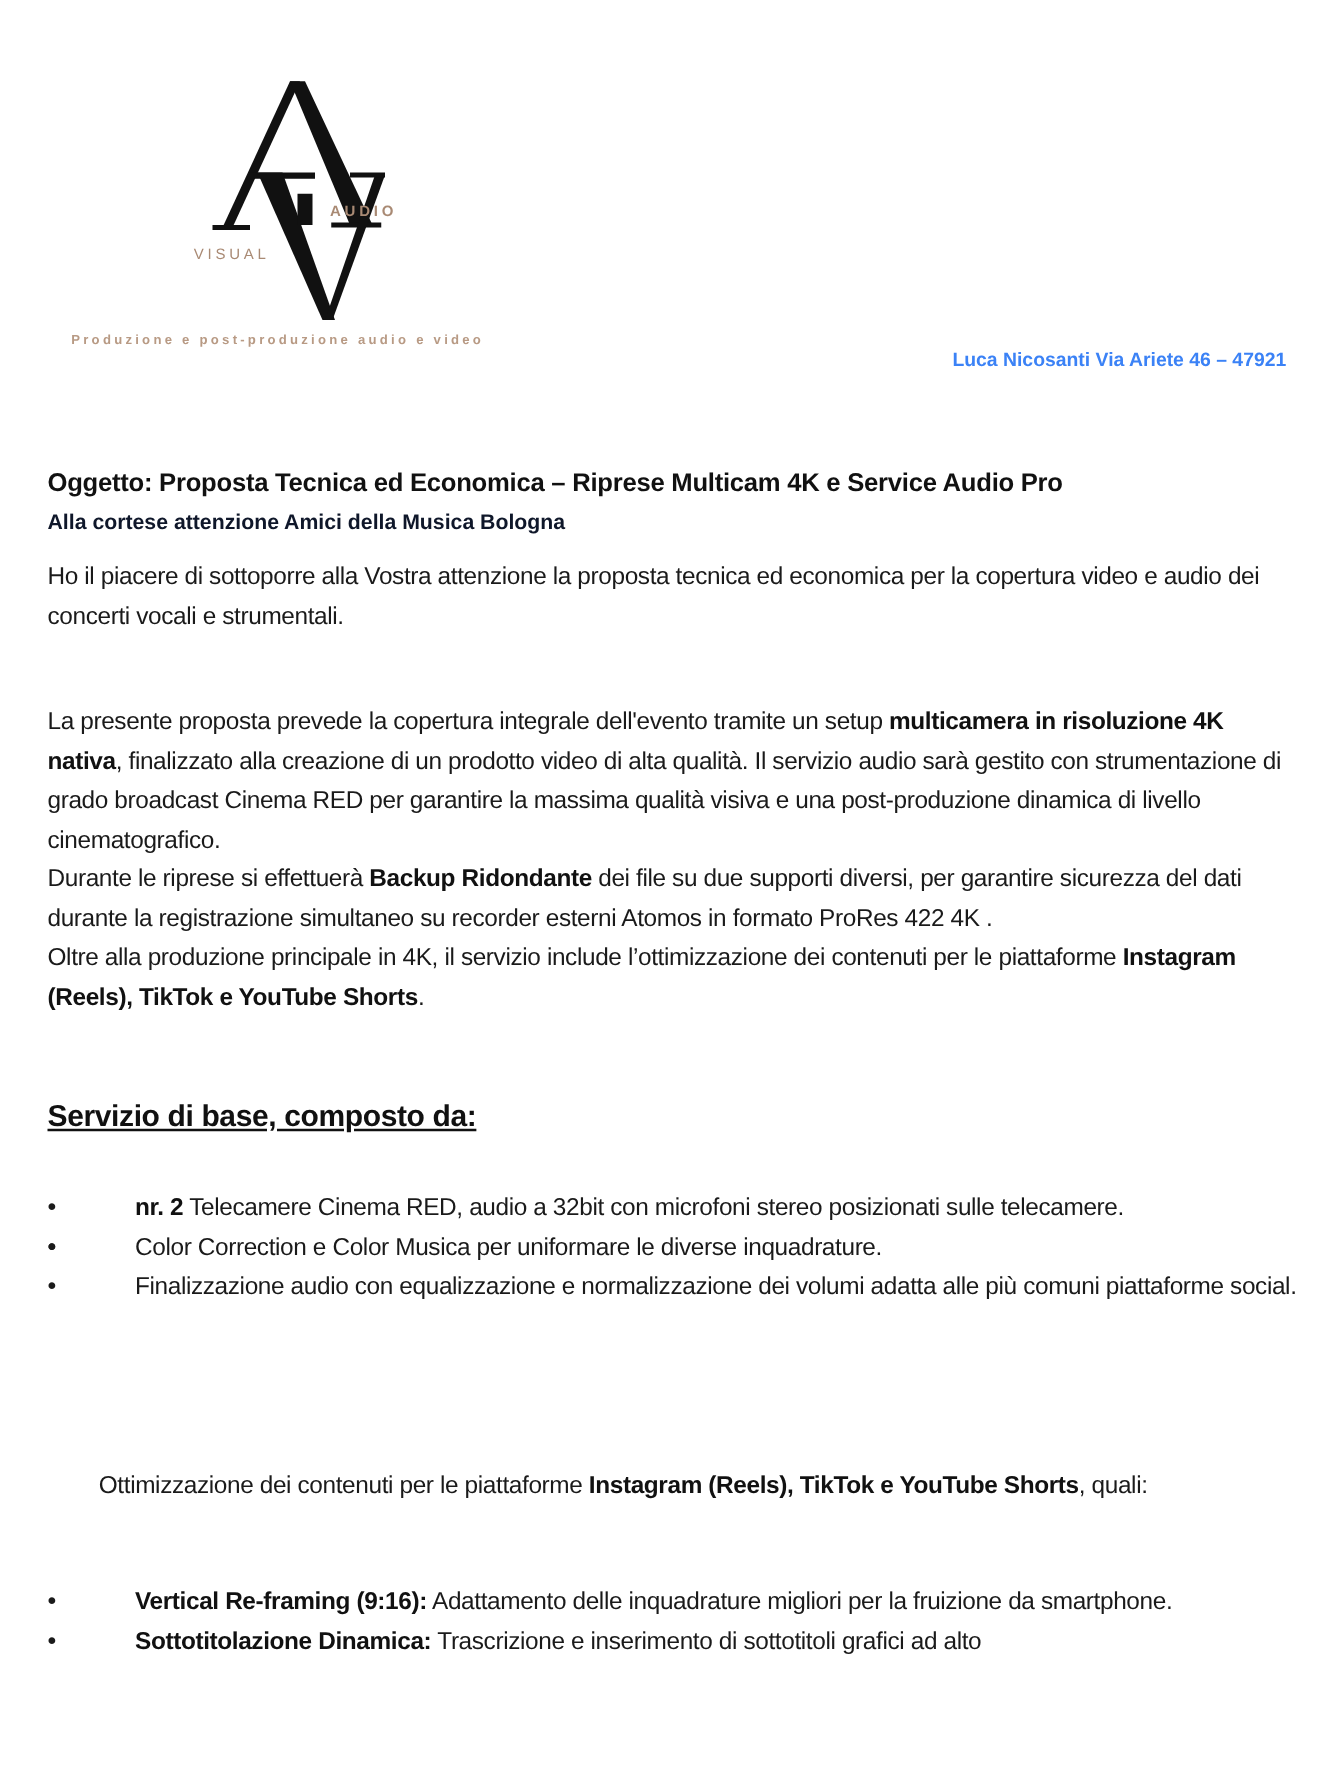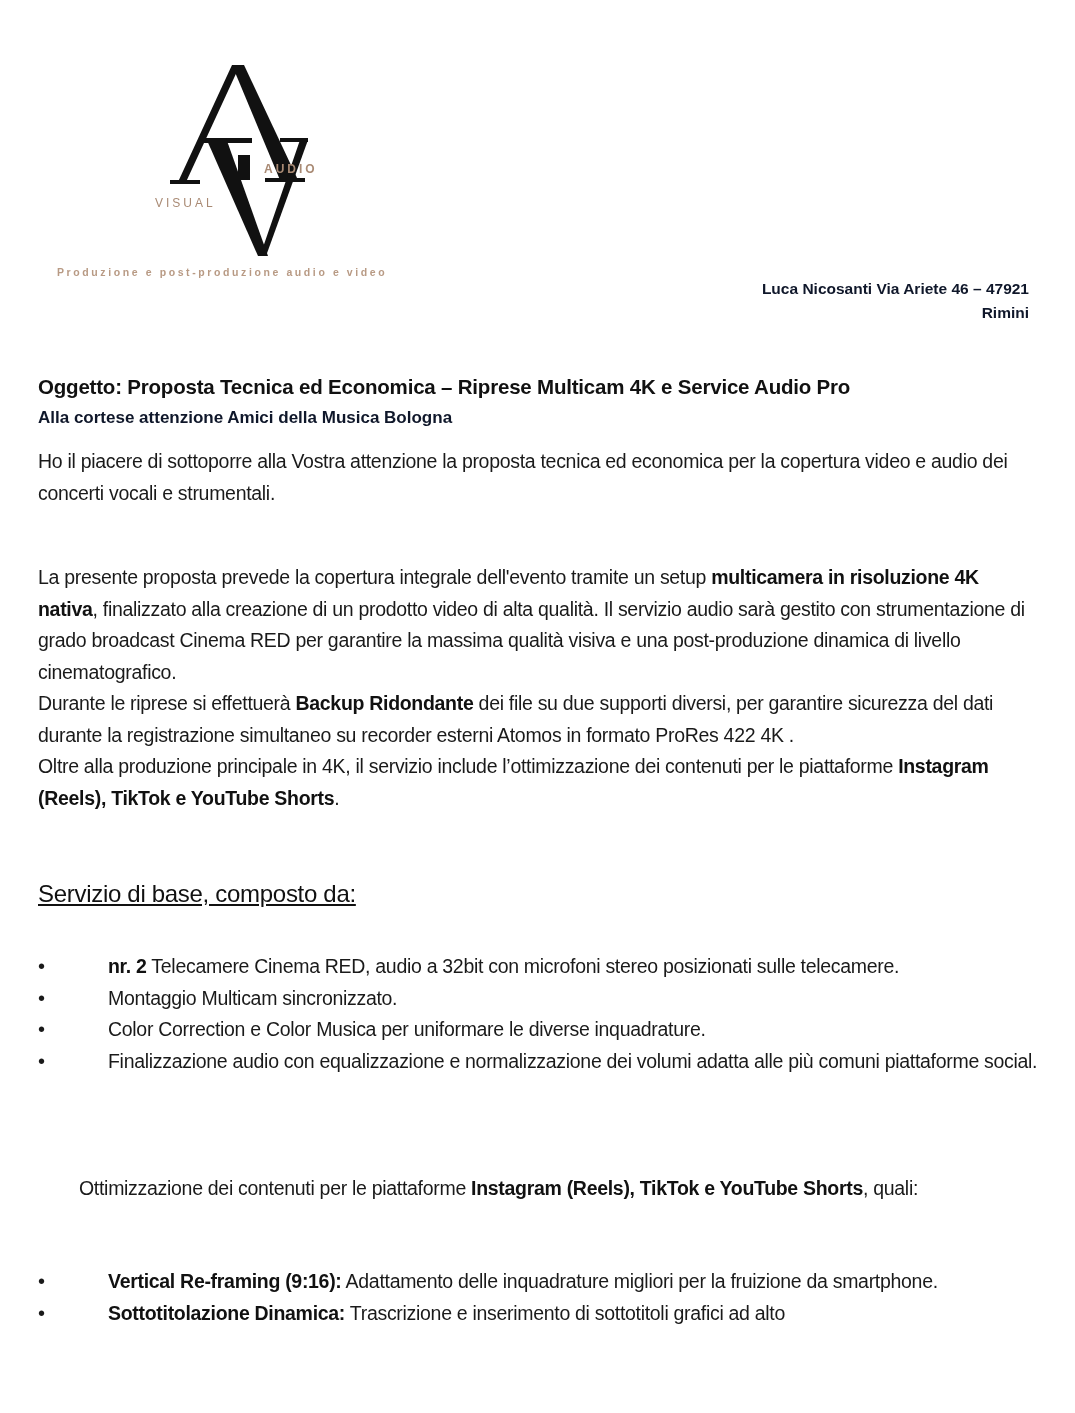--- a/index.html
+++ b/index.html
@@ -16,39 +16,39 @@
   }
   .logo-visual {
     position: absolute; left: 155px; top: 196px; font-size: 12px; letter-spacing: 3px;
     color: #a98a74; font-weight: normal;
   }
   .tagline {
     position: absolute; left: 57px; top: 266px; font-size: 10.5px; letter-spacing: 2.6px;
     color: #b89a84; font-weight: bold;
   }
   .sender {
-    position: absolute; right: 46px; top: 277px; text-align: right;
-    font-size: 15.5px; font-weight: bold; line-height: 24px; color: #0f172a;
+    position: absolute; right: 46px; top: 277px; text-align: center;
+    font-size: 15.5px; font-weight: bold; line-height: 24px; color: #3b82f6;
   }
   .subject {
     position: absolute; left: 38px; top: 375px; font-size: 20.5px; font-weight: bold; color: #111;
     letter-spacing: -0.2px;
   }
   .attention {
     position: absolute; left: 38px; top: 408px; font-size: 17px; font-weight: bold; color: #0f172a;
   }
   .para {
     position: absolute; left: 38px; width: 1000px; font-size: 19.5px; line-height: 31.5px; color: #1a1a1a;
     letter-spacing: -0.3px;
   }
   .p1 { top: 446px; }
   .p2 { top: 562px; }
   .para b { font-weight: bold; color: #111; }
   .section-title {
-    position: absolute; left: 38px; top: 880px; font-size: 24px; font-weight: normal;
+    position: absolute; left: 38px; top: 880px; font-size: 24px; font-weight: bold;
     text-decoration: underline; color: #111; letter-spacing: -0.3px;
   }
   .list { position: absolute; left: 38px; width: 1000px; margin: 0; padding: 0; list-style: none; }
   .list li {
     position: relative; padding-left: 70px; font-size: 19.5px; line-height: 31.5px; color: #1a1a1a;
     letter-spacing: -0.3px;
   }
   .list li .bullet {
     position: absolute; left: 0; top: 0; width: 12px; font-size: 20px;
   }
@@ -81,39 +81,38 @@
 
     <rect x="98" y="95" width="12" height="25" fill="#111"></rect>
   </svg>
 </div>
 <div class="logo-audio">AUDIO</div>
 <div class="logo-visual">VISUAL</div>
 <div class="tagline">Produzione e post-produzione audio e video</div>
 
 <div class="sender">
   <div>Luca Nicosanti  Via Ariete 46 – 47921</div>
-  <div>Rimini</div>
 </div>
 
 <div class="subject">Oggetto: Proposta Tecnica ed Economica – Riprese Multicam 4K e Service Audio Pro</div>
 <div class="attention">Alla cortese attenzione Amici della Musica Bologna</div>
 
 <div class="para p1">Ho il piacere di sottoporre alla Vostra attenzione la proposta tecnica ed economica per la copertura video e audio dei concerti vocali e strumentali.</div>
 
 <div class="para p2">
   <span>La presente proposta prevede la copertura integrale dell'evento tramite un setup </span><b>multicamera in risoluzione 4K nativa</b><span>, finalizzato alla creazione di un prodotto video di alta qualità. Il servizio audio sarà gestito con strumentazione di grado broadcast Cinema RED per garantire la massima qualità visiva e una post-produzione dinamica di livello cinematografico.</span><br>
   <span>Durante le riprese si effettuerà </span><b>Backup Ridondante</b><span> dei file su due supporti diversi, per garantire sicurezza del dati durante la registrazione simultaneo su recorder esterni Atomos in formato ProRes 422 4K .</span><br>
   <span>Oltre alla produzione principale in 4K, il servizio include l’ottimizzazione dei contenuti per le piattaforme </span><b>Instagram (Reels), TikTok e YouTube Shorts</b><span>.</span>
 </div>
 
 <div class="section-title">Servizio di base, composto da:</div>
 
 <ul class="list list1">
   <li><span class="bullet">•</span><b>nr. 2</b><span> Telecamere Cinema RED, audio a 32bit con microfoni stereo posizionati sulle telecamere.</span></li>
-  <li><span class="bullet">•</span><span>Montaggio Multicam sincronizzato.</span></li>
+  <li><span class="bullet">•</span></li>
   <li><span class="bullet">•</span><span>Color Correction e Color Musica per uniformare le diverse inquadrature.</span></li>
   <li><span class="bullet">•</span><span>Finalizzazione audio con equalizzazione e normalizzazione dei volumi adatta alle più comuni piattaforme social.</span></li>
 </ul>
 
 <div class="p3">
   <span>Ottimizzazione dei contenuti per le piattaforme </span><b>Instagram (Reels), TikTok e YouTube Shorts</b><span>, quali:</span>
 </div>
 
 <ul class="list list2">
   <li><span class="bullet">•</span><b>Vertical Re-framing (9:16):</b><span> Adattamento delle inquadrature migliori per la fruizione da smartphone.</span></li>

